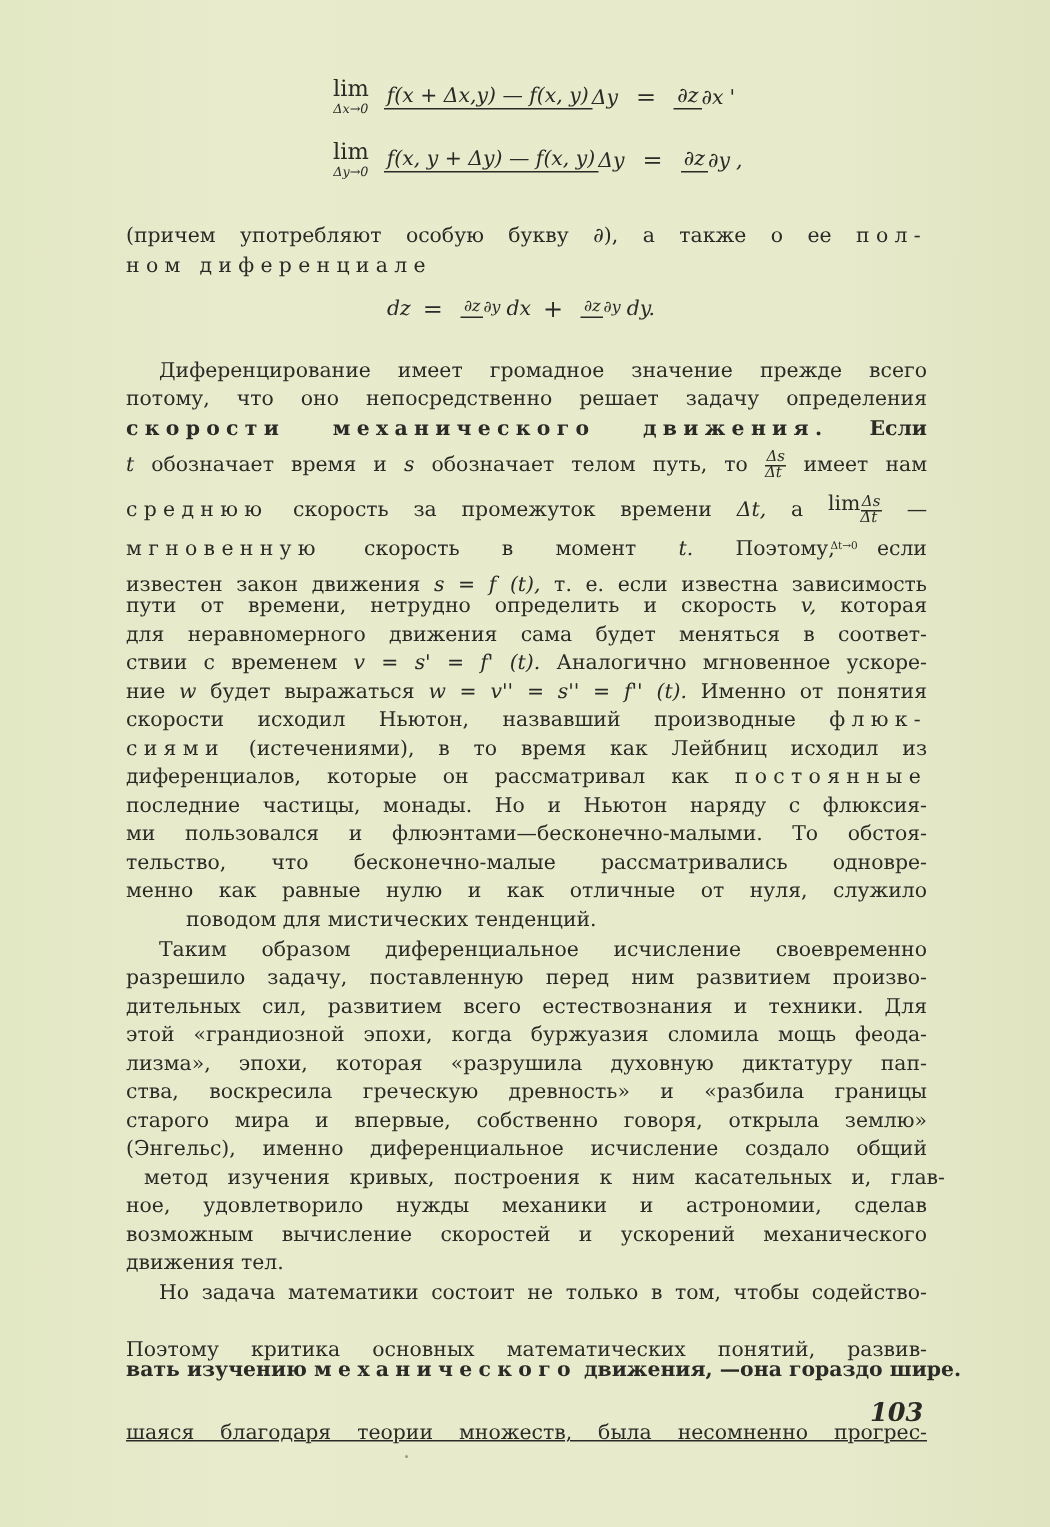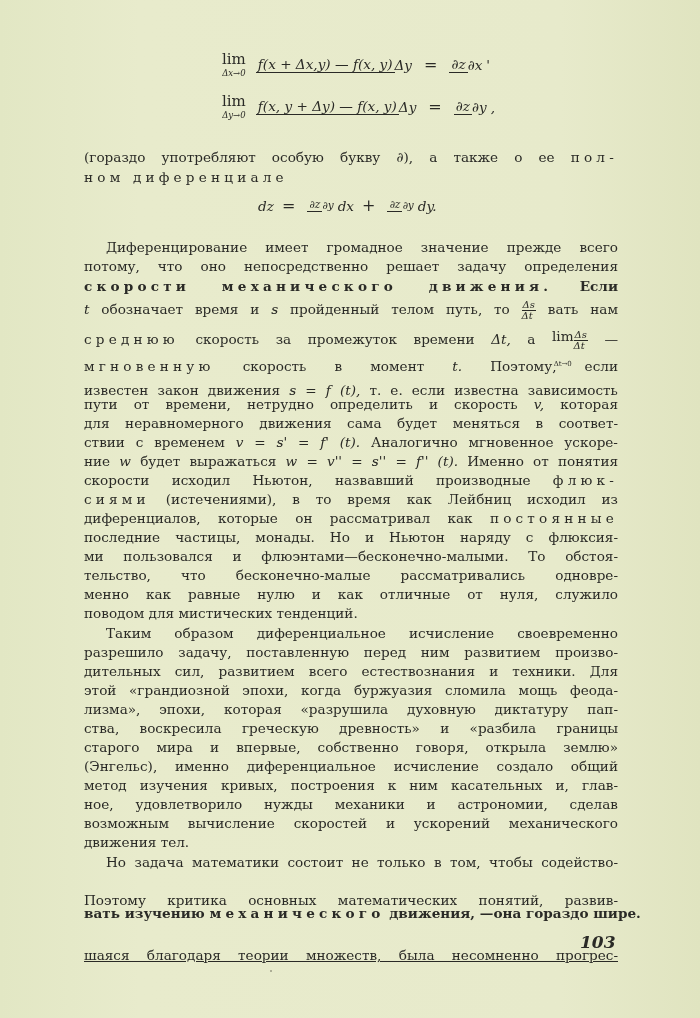--- a/index.html
+++ b/index.html
@@ -84,21 +84,21 @@
     <span class="eq">=</span>
     <span class="frac">
       <span class="num">∂z</span>
       <span class="den">∂y</span>
     </span>
     <span>,</span>
   </div>
 
   <div class="col">
 
-    <div class="line" style="top:148px;"><span>(гораздо употребляют особую букву ∂), а также о ее</span> <span class="sp">пол-</span></div>
+    <div class="line" style="top:148px;"><span>(причем употребляют особую букву ∂), а также о ее</span> <span class="sp">пол-</span></div>
     <div class="line last sp" style="top:168px; width:auto;">ном дифеpенциале</div>
   </div>
 
   <div class="formula" style="left:258px; top:196px;">
     <span>dz</span>
     <span class="eq">=</span>
     <span class="frac small">
       <span class="num">∂z</span>
       <span class="den">∂y</span>
     </span>
@@ -109,55 +109,55 @@
       <span class="den">∂y</span>
     </span>
     <span>dy.</span>
   </div>
 
   <div class="col">
 
     <div class="line" style="top:238px; padding-left:22px; width:512px;">Дифеpенцирование имеет громадное значение прежде всего</div>
     <div class="line" style="top:257px;">потому, что оно непосредственно решает задачу определения</div>
     <div class="line" style="top:277px;font-weight:bold;"><span class="sp">скорости механического движения.</span> <span>Если</span></div>
-    <div class="line" style="top:300px;"><span class="it">t</span> <span>обозначает время и</span> <span class="it">s</span> <span>пройденный телом путь, то</span> <span class="inlfrac">
+    <div class="line" style="top:300px;"><span class="it">t</span> <span>обозначает время и</span> <span class="it">s</span> <span>обозначает телом путь, то</span> <span class="inlfrac">
           <span class="n">Δs</span>
           <span>Δt</span>
-        </span> <span>вать нам</span></div>
+        </span> <span>имеет нам</span></div>
     <div class="line" style="top:330px;"><span class="sp">среднюю</span> <span>скорость за промежуток времени</span> <span class="it">Δt,</span> <span>а</span> <span class="inllim">
           <span>lim</span>
           <span class="sub">Δt→0</span>
         </span><span class="inlfrac">
           <span class="n">Δs</span>
           <span>Δt</span>
         </span> <span>—</span></div>
     <div class="line" style="top:357px;"><span class="sp">мгновенную</span> <span>скорость в момент</span> <span class="it">t.</span> <span>Поэтому, если</span></div>
     <div class="line" style="top:381px;"><span>известен закон движения</span> <span class="it">s = f (t),</span> <span>т. е. если известна зависимость</span></div>
     <div class="line" style="top:395px;"><span>пути от времени, нетрудно определить и скорость</span> <span class="it">v,</span> <span>которая</span></div>
     <div class="line" style="top:414px;">для неравномерного движения сама будет меняться в соответ-</div>
     <div class="line" style="top:433px;"><span>ствии с временем</span> <span class="it">v = s' = f' (t).</span> <span>Аналогично мгновенное ускоре-</span></div>
     <div class="line" style="top:452px;"><span>ние</span> <span class="it">w</span> <span>будет выражаться</span> <span class="it">w = v'' = s'' = f'' (t).</span> <span>Именно от понятия</span></div>
     <div class="line" style="top:471px;"><span>скорости исходил Ньютон, назвавший производные</span> <span class="sp">флюк-</span></div>
     <div class="line" style="top:490px;"><span class="sp">сиями</span> <span>(истечениями), в то время как Лейбниц исходил из</span></div>
     <div class="line" style="top:509px;"><span>дифеpенциалов, которые он рассматривал как</span> <span class="sp">постоянные</span></div>
     <div class="line" style="top:528px;">последние частицы, монады. Но и Ньютон наряду с флюксия-</div>
     <div class="line" style="top:547px;">ми пользовался и флюэнтами—бесконечно-малыми. То обстоя-</div>
     <div class="line" style="top:566px;">тельство, что бесконечно-малые рассматривались одновре-</div>
     <div class="line" style="top:585px;">менно как равные нулю и как отличные от нуля, служило</div>
-    <div class="line last" style="top:604px;">поводом для мистических тенденций.</div>
+    <div class="line last" style="top:604px;margin-left:40px;">поводом для мистических тенденций.</div>
 
     <div class="line" style="top:624px; padding-left:22px; width:512px;">Таким образом дифеpенциальное исчисление своевременно</div>
     <div class="line" style="top:643px;">разрешило задачу, поставленную перед ним развитием произво-</div>
     <div class="line" style="top:662px;">дительных сил, развитием всего естествознания и техники. Для</div>
     <div class="line" style="top:681px;">этой «грандиозной эпохи, когда буржуазия сломила мощь феода-</div>
     <div class="line" style="top:700px;">лизма», эпохи, которая «разрушила духовную диктатуру пап-</div>
     <div class="line" style="top:719px;">ства, воскресила греческую древность» и «разбила границы</div>
     <div class="line" style="top:738px;">старого мира и впервые, собственно говоря, открыла землю»</div>
     <div class="line" style="top:757px;">(Энгельс), именно дифеpенциальное исчисление создало общий</div>
-    <div class="line" style="top:776px;">метод изучения кривых, построения к ним касательных и, глав-</div>
+    <div class="line" style="top:776px;margin-left:12px;">метод изучения кривых, построения к ним касательных и, глав-</div>
     <div class="line" style="top:795px;">ное, удовлетворило нужды механики и астрономии, сделав</div>
     <div class="line" style="top:814px;">возможным вычисление скоростей и ускорений механического</div>
     <div class="line last" style="top:833px;">движения тел.</div>
 
     <div class="line" style="top:853px; padding-left:22px; width:512px;">Но задача математики состоит не только в том, чтобы содейство-</div>
     <div class="line" style="top:904px;font-weight:bold;"><span>вать изучению</span> <span class="sp">механического</span> <span>движения, —она гораздо шире.</span></div>
     <div class="line" style="top:891px;">Поэтому критика основных математических понятий, развив-</div>
     <div class="line" style="top:946px;text-decoration:underline;">шаяся благодаря теории множеств, была несомненно прогрес-</div>
   </div>
 

